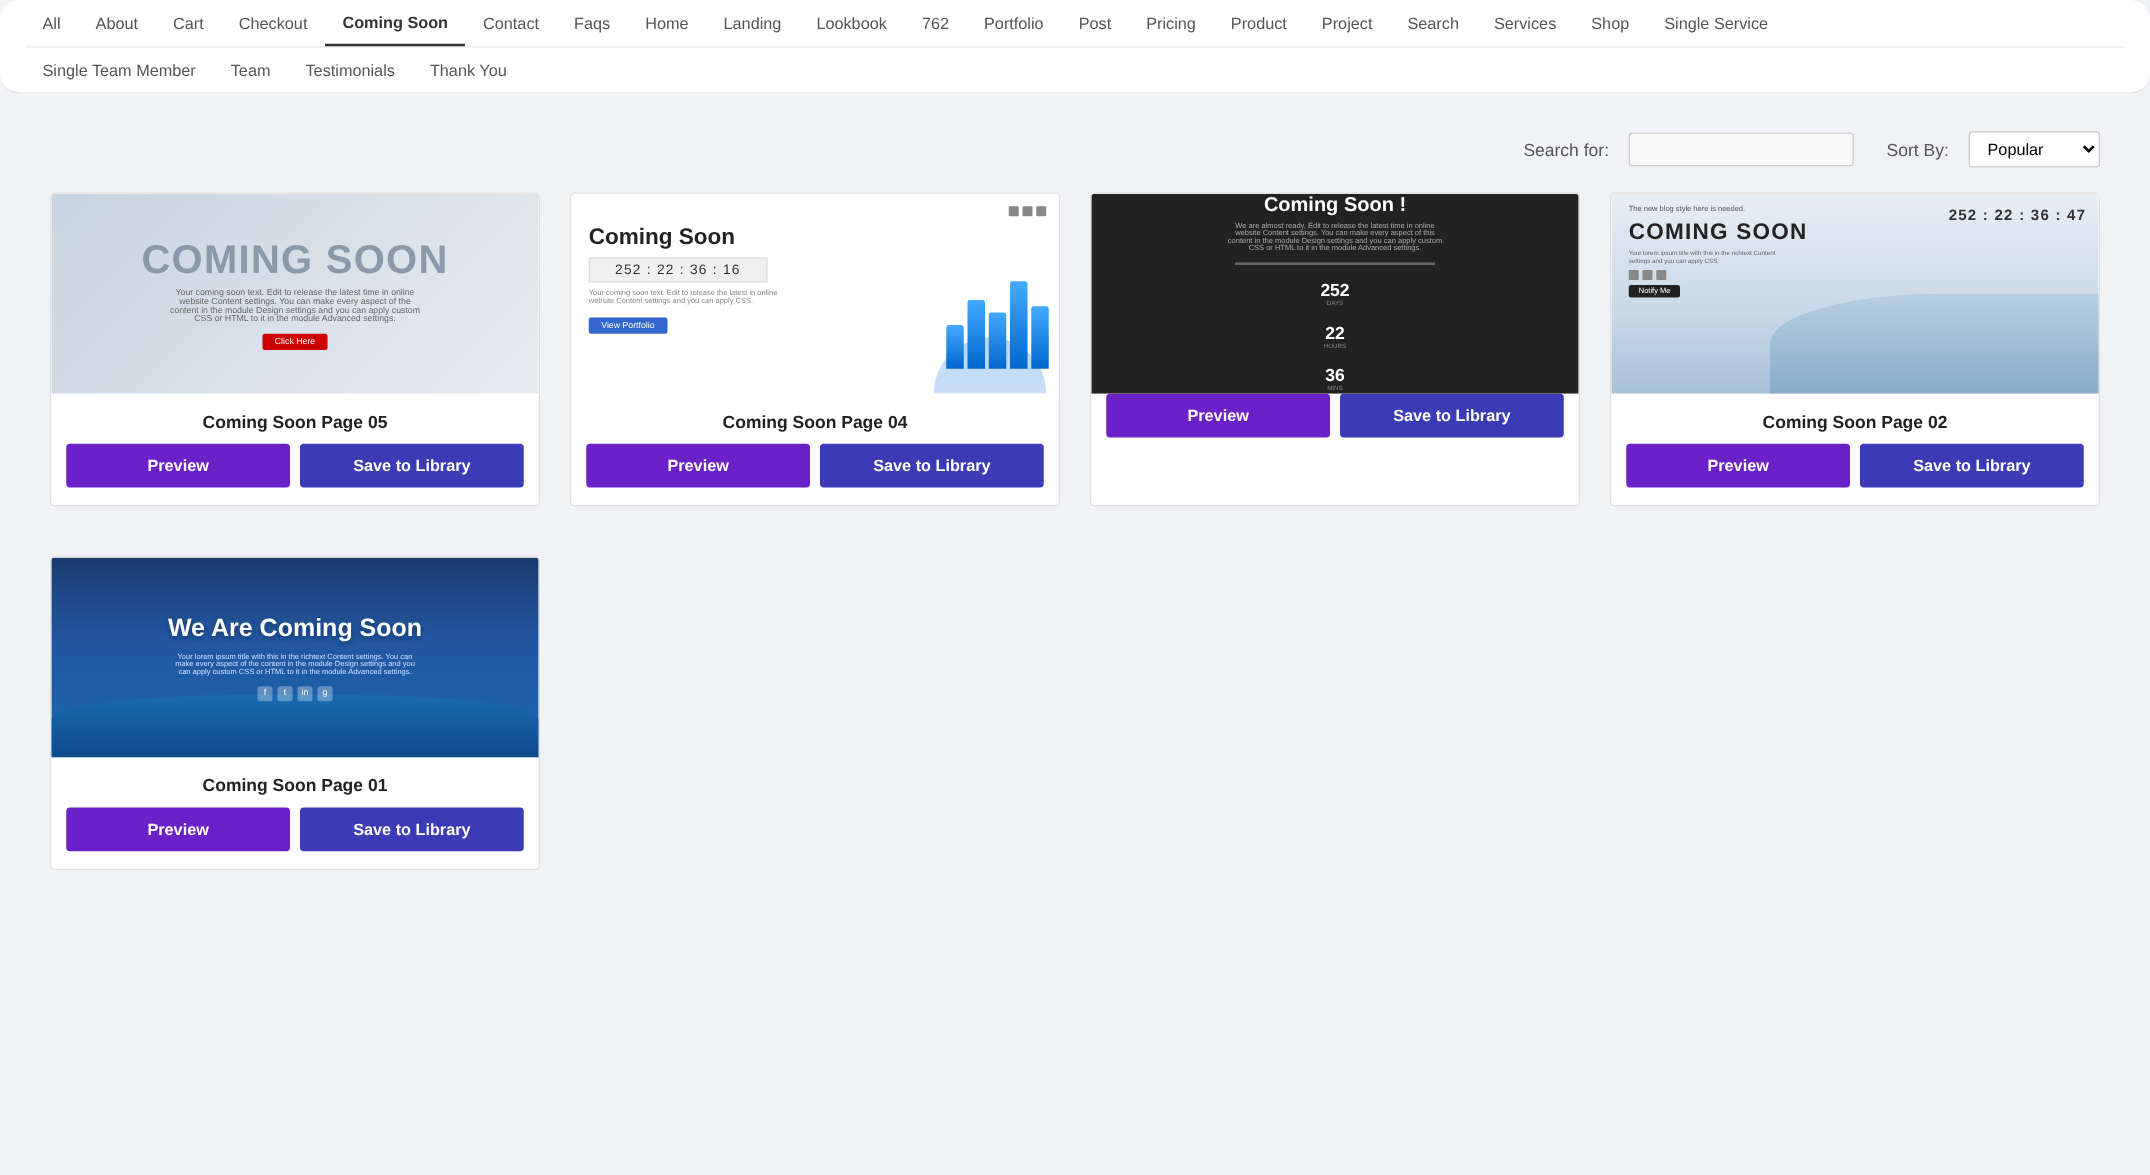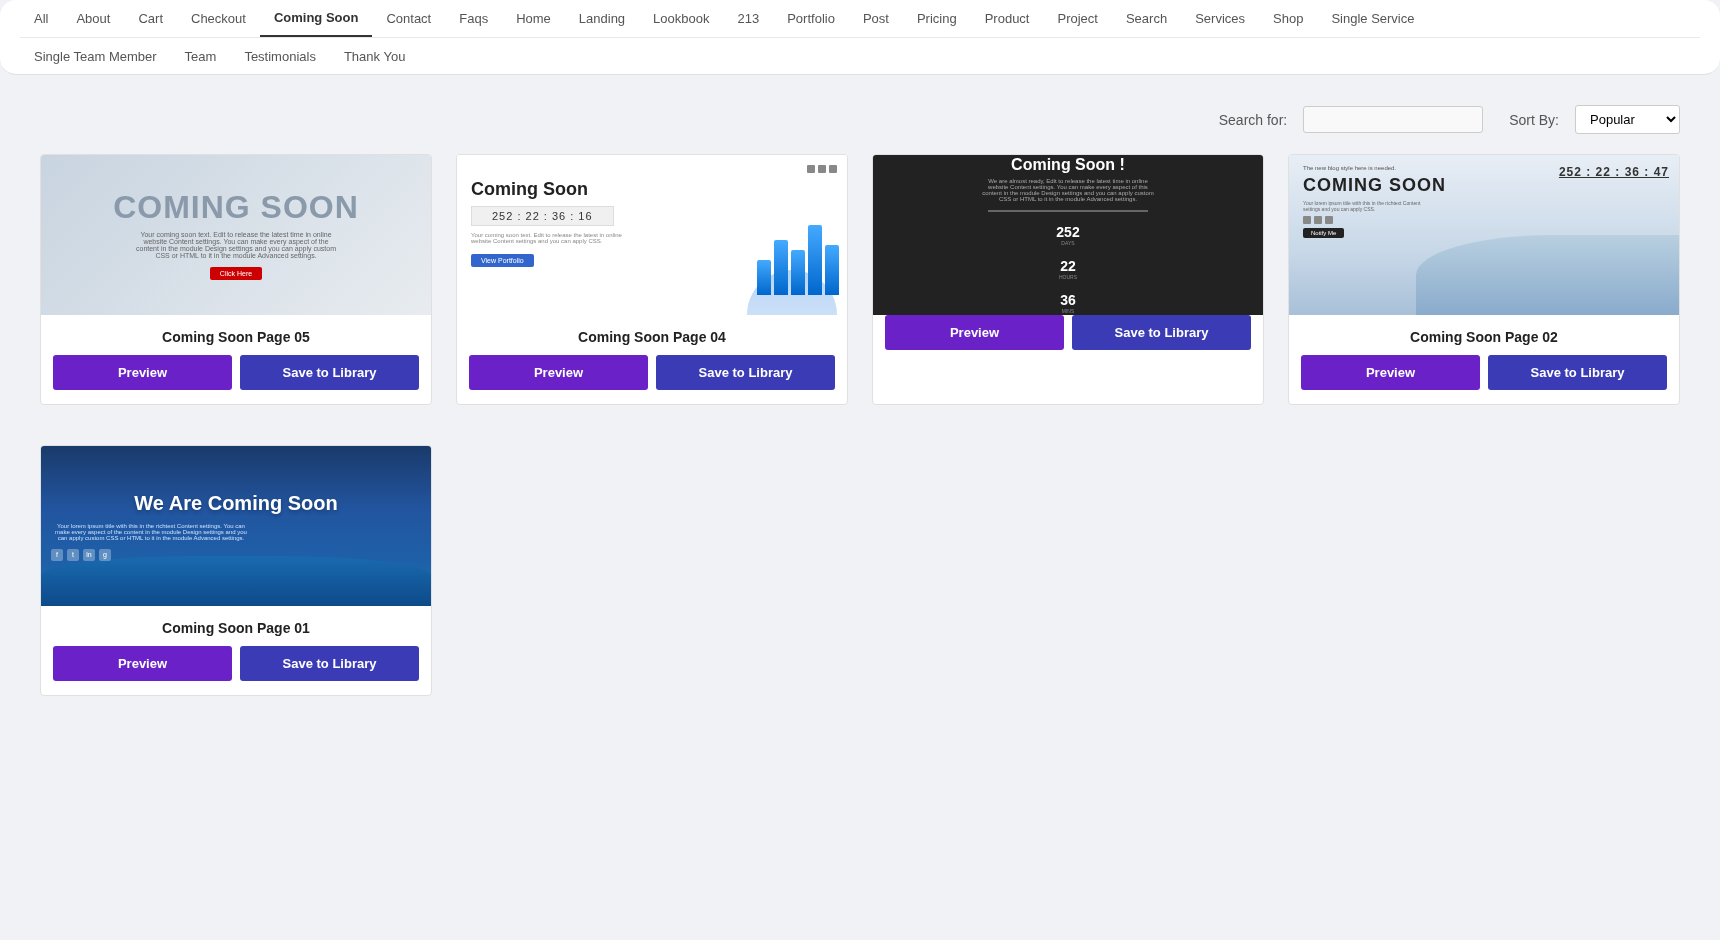--- a/index.html
+++ b/index.html
@@ -375,37 +375,37 @@
       border-radius: 2px;
     }
     .thumb-02-timer {
       position: absolute;
       top: 10px;
       right: 10px;
       font-size: 12px;
       font-weight: 700;
       color: #333;
       letter-spacing: 1px;
-      text-decoration: underline;
     }
     .ocean-bg {
       position: absolute;
       bottom: 0;
       right: -10px;
       width: 70%;
       height: 80px;
       background: linear-gradient(180deg, #b8cfe0 0%, #8aabcc 100%);
       border-radius: 50% 0 0 0;
     }
 
     
     .thumb-01 {
       background: linear-gradient(180deg, #1a3a6b 0%, #2255a0 40%, #1a6ab0 100%);
       display: flex;
       flex-direction: column;
+      align-items: center;
       justify-content: center;
       height: 100%;
       padding: 10px;
       position: relative;
       overflow: hidden;
     }
     .ocean-waves {
       position: absolute;
       bottom: 0;
       left: 0;
@@ -455,21 +455,21 @@
   <a class="nav-item">All</a>
       <a class="nav-item">About</a>
       <a class="nav-item">Cart</a>
       <a class="nav-item">Checkout</a>
       <a class="nav-item active">Coming Soon</a>
       <a class="nav-item">Contact</a>
       <a class="nav-item">Faqs</a>
       <a class="nav-item">Home</a>
       <a class="nav-item">Landing</a>
       <a class="nav-item">Lookbook</a>
-      <a class="nav-item">213</a>
+      <a class="nav-item">762</a>
       <a class="nav-item">Portfolio</a>
       <a class="nav-item">Post</a>
       <a class="nav-item">Pricing</a>
       <a class="nav-item">Product</a>
       <a class="nav-item">Project</a>
       <a class="nav-item">Search</a>
       <a class="nav-item">Services</a>
       <a class="nav-item">Shop</a>
       <a class="nav-item">Single Service</a>
     </div>

